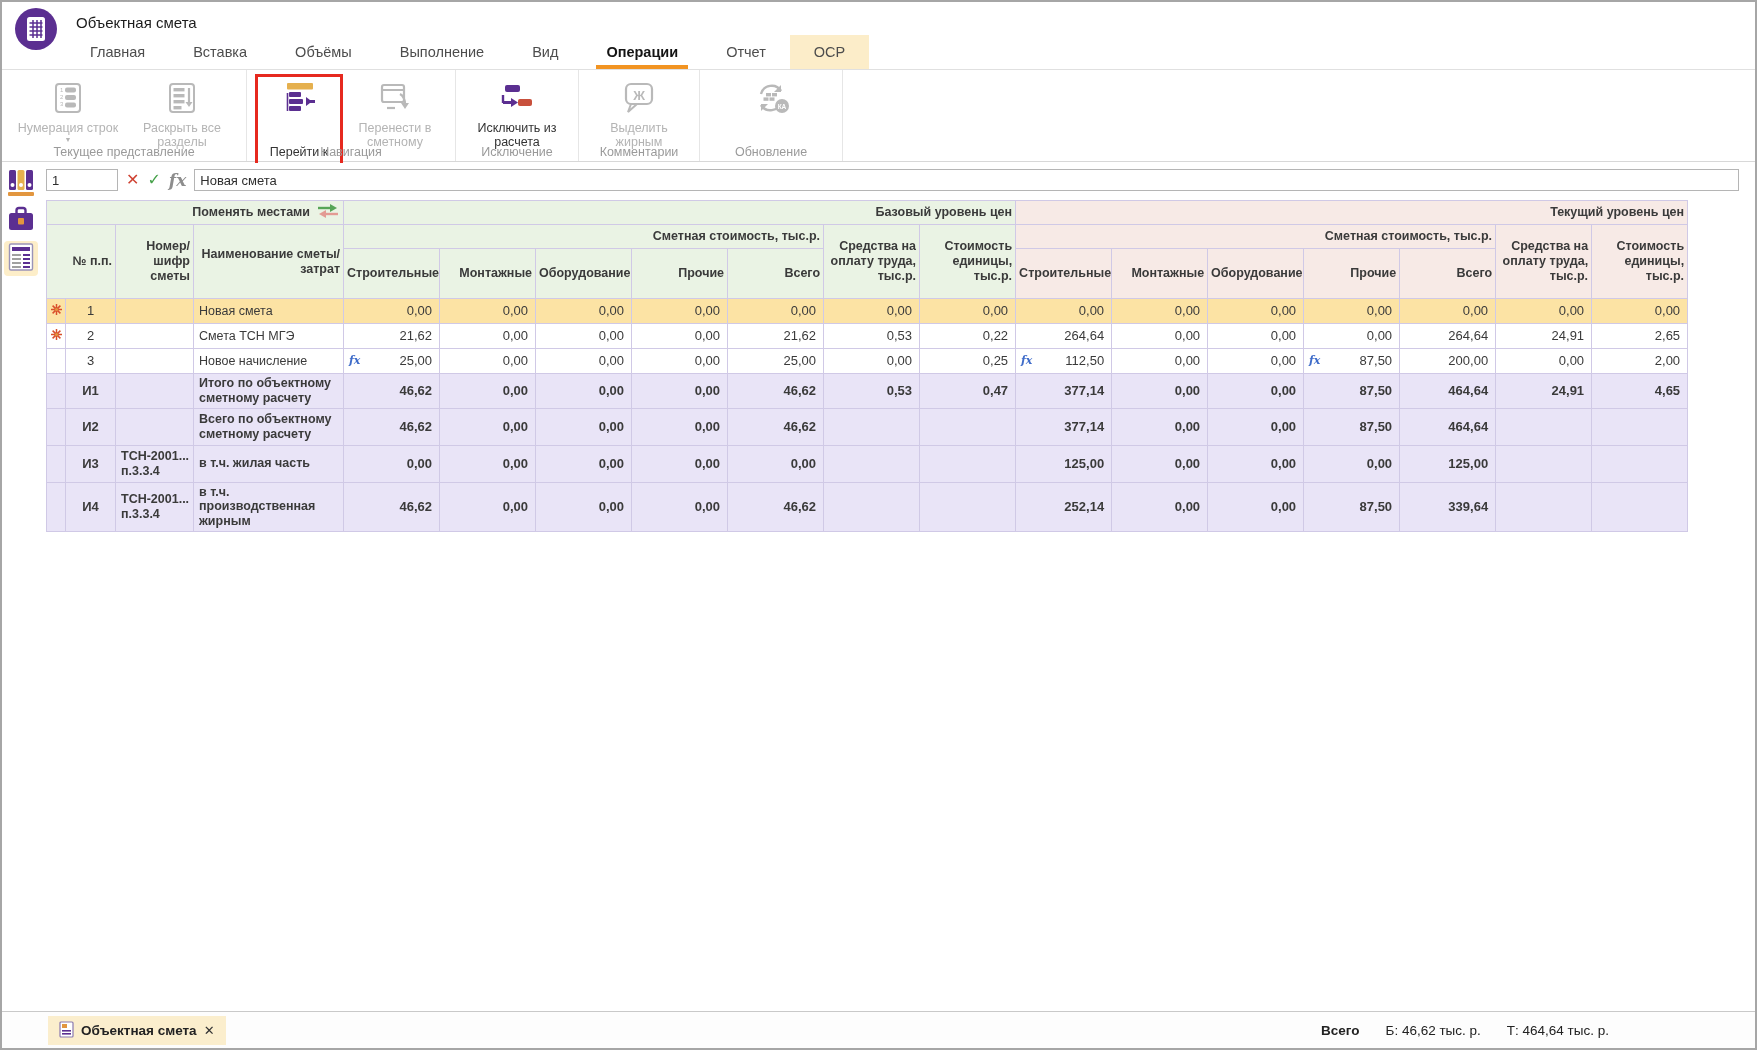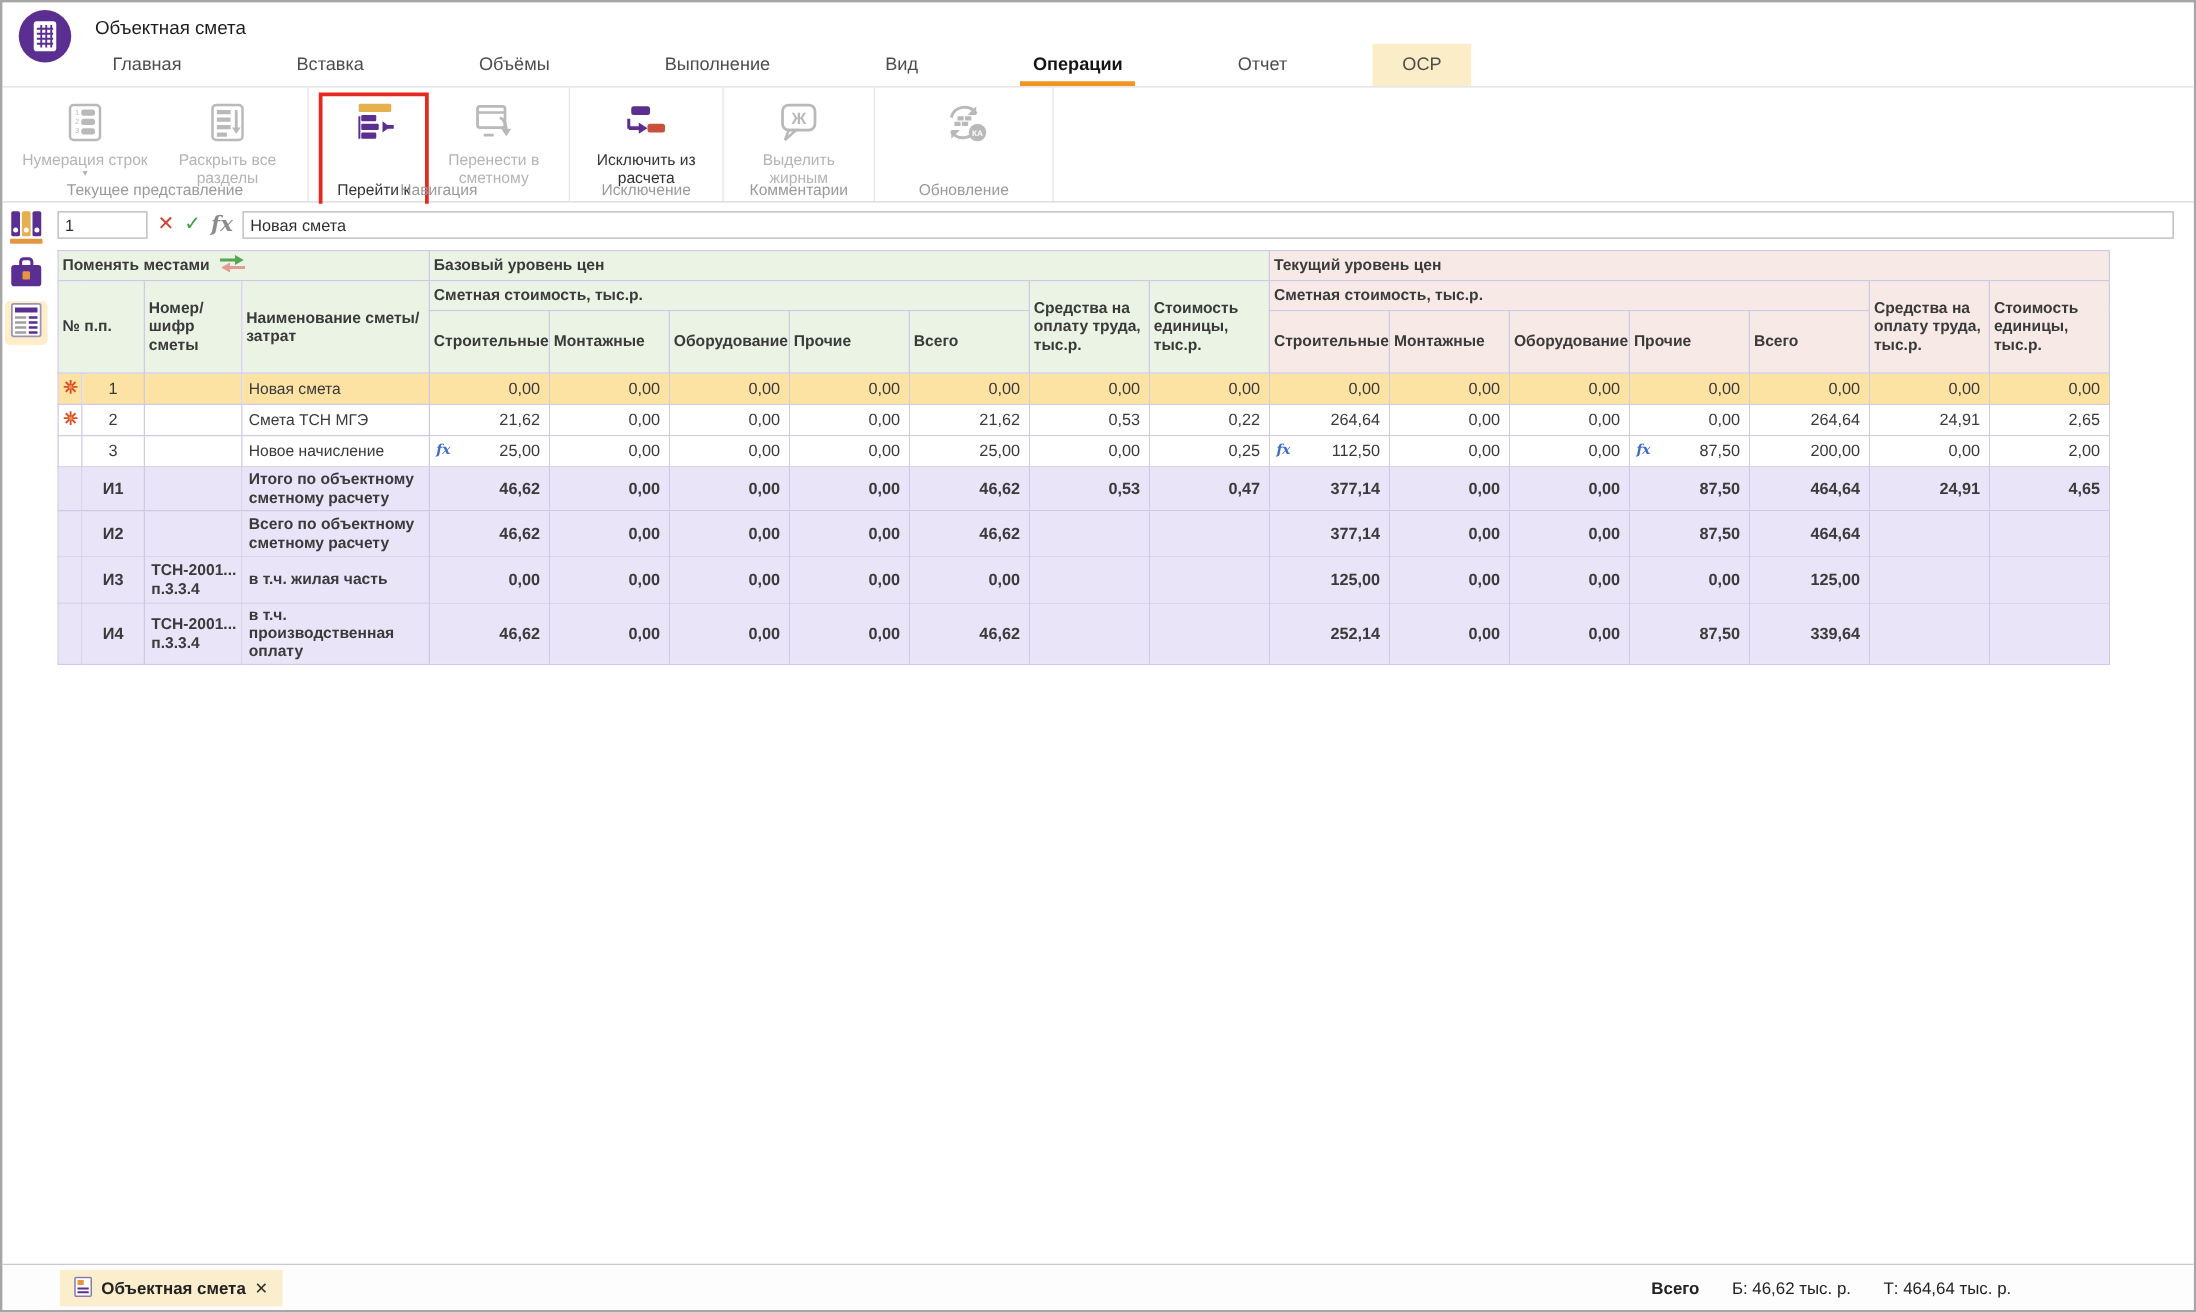--- a/index.html
+++ b/index.html
@@ -6,21 +6,21 @@
   html,body { width:1757px; height:1050px; }
   body {
     font-family: "Liberation Sans", "DejaVu Sans", sans-serif;
     background:#fff; color:#3a3a3a; overflow:hidden; position:relative;
     border:2px solid #a6a6a6;
   }
   
   .titlebar { position:absolute; top:0; left:0; right:0; height:67px; background:#fff; }
   .appicon { position:absolute; left:12px; top:5px; width:44px; height:44px; }
   .wtitle { position:absolute; left:74px; top:12px; font-size:15px; color:#1c1c1c; }
-  .tabs { position:absolute; left:64px; bottom:0; display:flex; align-items:flex-start;gap:44px; }
+  .tabs { position:absolute; left:64px; bottom:0; display:flex; align-items:flex-start; }
   .tab { padding:9px 24px; font-size:14.5px; color:#4d4d4d; position:relative; cursor:pointer; white-space:nowrap; }
   .tab.active { font-weight:bold; color:#141414; }
   .tab.active::after { content:""; position:absolute; left:14px; right:14px; bottom:0; height:4px; background:#f29422; }
   .tab.pill { background:#fcedc9; }
   
   .ribbon { position:absolute; top:67px; left:0; right:0; height:93px;
     border-top:1px solid #e0e0e0; border-bottom:1px solid #d8d8d8; background:#fff; display:flex; }
   .rgroup { position:relative; display:flex; justify-content:center; align-items:flex-start;
     padding:4px 8px 18px; border-right:1px solid #e6e6e6; }
   .rgroup-label { position:absolute; bottom:2px; left:0; right:0; text-align:center;
@@ -47,21 +47,21 @@
   .ficon { font-weight:bold; font-size:16px; line-height:1; cursor:pointer; }
   .ficon.cancel { color:#cf4232; }
   .ficon.confirm { color:#43a047; }
   .fx-glyph { font-family:"DejaVu Serif", serif; font-style:italic; font-weight:bold;
     color:#8d8d8d; font-size:17px; cursor:pointer; }
   
   .grid { position:absolute; left:44px; top:37px; }
   table { border-collapse:collapse; table-layout:fixed; width:1641px; }
   th, td { border:1px solid #d0c9e6; font-size:13px; color:#3a3a3a; padding:2px 5px;
     overflow:hidden; vertical-align:middle; line-height:1.18; }
-  thead th { font-weight:bold; font-size:12.5px; text-align:left; padding:2px 3px; }
+  thead th { font-weight:bold; font-size:12.5px; text-align:right; padding:2px 3px; }
   .hdr-green { background:#eaf3e4; }
   .hdr-pink  { background:#f7eae6; }
   tbody td { background:#fff; }
   tr.selected td { background:#fce3a4; }
   tr.summary  td { background:#e9e4f7; font-weight:bold; }
   td.ind { padding:0; text-align:center; }
   td.num { text-align:center; }
   td.code { text-align:left; white-space:pre-line; font-size:12.5px; }
   td.name { text-align:left; font-size:12.5px; }
   td.val { text-align:right; position:relative; padding-right:7px; }
@@ -455,21 +455,21 @@
             <td class="val">0,00</td>
             <td class="val">125,00</td>
             <td class="val"></td>
             <td class="val"></td>
           </tr>
           <tr class="summary" style="height:36px">
             <td class="ind"></td>
             <td class="num">И4</td>
             <td class="code">ТСН-2001...
 п.3.3.4</td>
-            <td class="name">в т.ч. производственная оплату</td>
+            <td class="name">в т.ч. производственная жирным</td>
             <td class="val">46,62</td>
             <td class="val">0,00</td>
             <td class="val">0,00</td>
             <td class="val">0,00</td>
             <td class="val">46,62</td>
             <td class="val"></td>
             <td class="val"></td>
             <td class="val">252,14</td>
             <td class="val">0,00</td>
             <td class="val">0,00</td>

